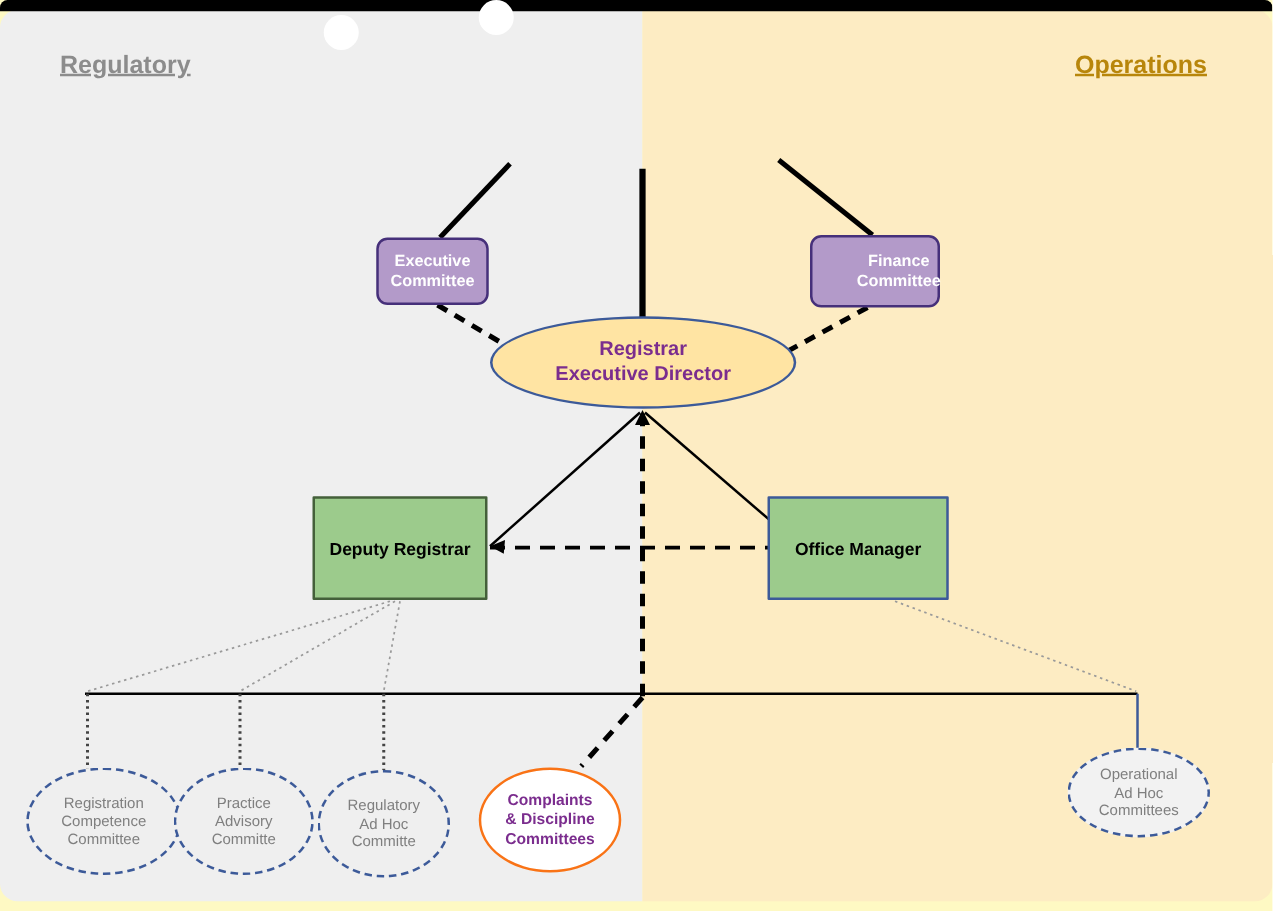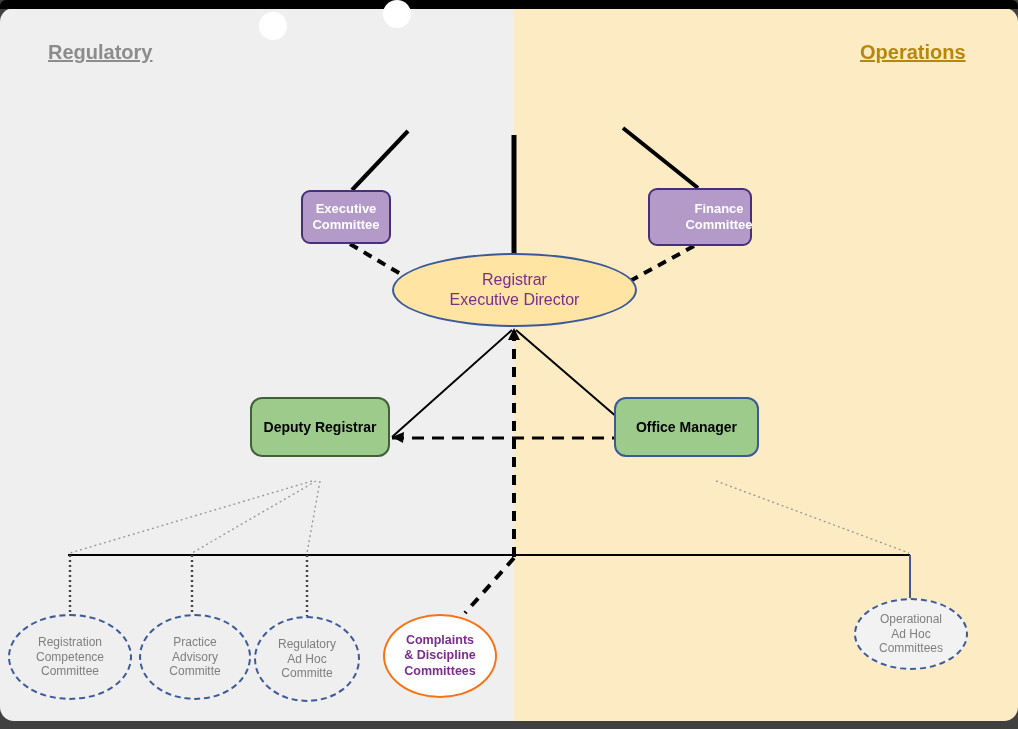--- a/index.html
+++ b/index.html
@@ -1,17 +1,17 @@
 <!DOCTYPE html>
 <html><head>
 <meta charset="utf-8">
 <style>
   html,body{margin:0;padding:0;background:#ffffff;}
   body{font-family:"Liberation Sans", sans-serif;}
-  #stage{position:relative;width:1018px;height:729px;overflow:hidden;background:#404040;}
+  #stage{position:relative;width:1018px;height:729px;overflow:hidden;background:#fef9c3;}
 
   
   .zone{position:absolute;top:8px;height:713px;}
   #zone-regulatory{left:0;width:514px;background:#efefef;border-radius:14px 0 0 14px;}
   #zone-operations{left:514px;width:504px;background:#fdecc3;border-radius:0 14px 14px 0;}
 
   #topbar{position:absolute;left:0;top:0;width:1018px;height:9px;background:#000000;border-radius:6px 6px 0 0;}
 
   .deco-circle{position:absolute;border-radius:50%;background:#ffffff;}
 
@@ -31,30 +31,30 @@
     background:#6b2a94;border:2px solid #4e2d7a;color:#ffffff;}
   #node-council .t1{font-size:17px;font-weight:bold;}
   #node-council .t2{font-size:14.5px;}
 
   .cmte{width:90px;height:54px;border-radius:9px;background:#b39ac9;border:2px solid #46307a;
     color:#ffffff;font-weight:bold;font-size:13px;}
   #node-exec{left:301px;top:190px;}
   #node-finance{left:648px;top:188px;width:104px;height:58px;padding-left:38px;}
 
   #node-registrar{left:392px;top:253px;width:245px;height:74px;border-radius:50%;
-    background:#ffe4a3;border:2px solid #3c5a99;color:#7b2d8e;font-weight:normal;font-size:16px;}
+    background:#ffe4a3;border:2px solid #3c5a99;color:#7b2d8e;font-weight:bold;font-size:16px;}
 
-  .green{width:140px;height:60px;border-radius:12px;background:#9ccb8c;color:#000000;
+  .green{width:140px;height:83px;border-radius:1px;background:#9ccb8c;color:#000000;
     font-weight:bold;font-size:14px;}
   #node-deputy{left:250px;top:397px;border:2px solid #44603a;}
   #node-office{left:614px;top:397px;width:145px;border:2px solid #3c5a99;}
 
   .adhoc{width:124px;height:86px;border-radius:50%;background:#efefef;
     border:2px dashed #3c5a99;color:#7f7f7f;font-size:12px;}
-  #node-registration{left:8px;top:614px;}
+  #node-registration{left:21px;top:614px;}
   #node-practice{left:139px;top:614px;width:112px;text-align:center;}
   #node-regadhoc{left:254px;top:616px;width:106px;}
   #node-operational{left:854px;top:598px;width:114px;height:72px;background:#f2f2f2;}
 
   #node-complaints{left:383px;top:614px;width:114px;height:84px;border-radius:50%;
     background:#ffffff;border:2px solid #f97316;color:#7b2d8e;font-weight:bold;font-size:12.5px;}
 </style>
 </head>
 <body>
 

